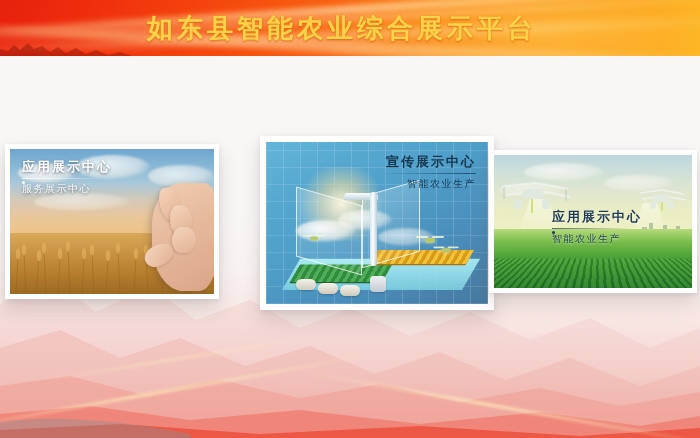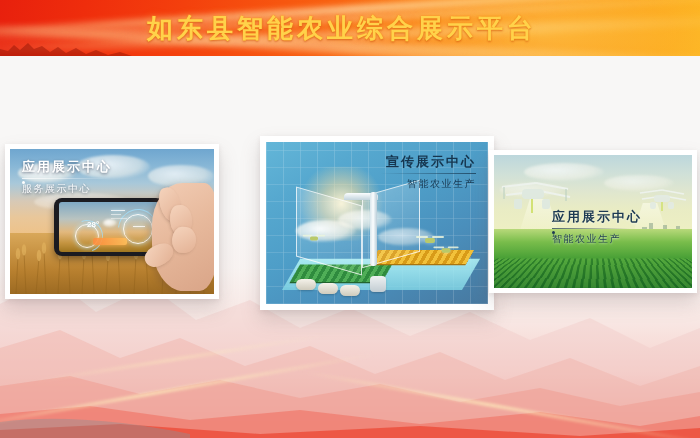--- a/index.html
+++ b/index.html
@@ -374,35 +374,20 @@
             <ellipse cx="108" cy="22" rx="2.2" ry="6"></ellipse>
           <ellipse cx="126" cy="28" rx="2.2" ry="6"></ellipse>
             <ellipse cx="136" cy="24" rx="2.2" ry="6"></ellipse>
           <ellipse cx="154" cy="30" rx="2.2" ry="6"></ellipse>
             <ellipse cx="164" cy="22" rx="2.2" ry="6"></ellipse>
           <ellipse cx="182" cy="28" rx="2.2" ry="6"></ellipse>
             <ellipse cx="192" cy="26" rx="2.2" ry="6"></ellipse>
         </g>
       </svg>
 
-      <div class="phone">
-        <div class="phone-screen">
-          <div class="hud-ring" style="left:16px;top:22px;width:24px;height:24px;"></div>
-          <div class="hud-arc" style="left:12px;top:18px;width:32px;height:32px;transform:rotate(25deg);"></div>
-          <div class="hud-ring" style="left:64px;top:12px;width:30px;height:30px;"></div>
-          <div class="hud-arc" style="left:59px;top:7px;width:40px;height:40px;transform:rotate(-40deg);"></div>
-          <div class="hud-bar" style="left:52px;top:8px;width:14px;"></div>
-          <div class="hud-bar" style="left:52px;top:12px;width:10px;opacity:.7;"></div>
-          <div class="hud-bar" style="left:52px;top:16px;width:16px;opacity:.55;"></div>
-          <div class="hud-bar" style="left:74px;top:24px;width:12px;"></div>
-          <div class="hud-temp" style="left:28px;top:18px;">28°</div>
-          <div class="cloud" style="left:44px;top:17px;width:14px;height:8px;"></div>
-          <div class="hud-chip" style="left:34px;top:36px;width:34px;height:7px;"></div>
-        </div>
-      </div>
 
       <div class="hand"></div>
       <div class="finger" style="right:34px;top:38px;width:20px;height:34px;transform:rotate(-16deg);"></div>
       <div class="finger" style="right:22px;top:56px;width:22px;height:30px;transform:rotate(-6deg);"></div>
       <div class="finger" style="right:18px;top:78px;width:24px;height:26px;transform:rotate(4deg);"></div>
       <div class="finger" style="right:40px;top:96px;width:30px;height:20px;transform:rotate(-28deg);"></div>
 
       <div class="card-caption">
         <div class="cap-title">应用展示中心</div>
         <div class="cap-rule"></div>

